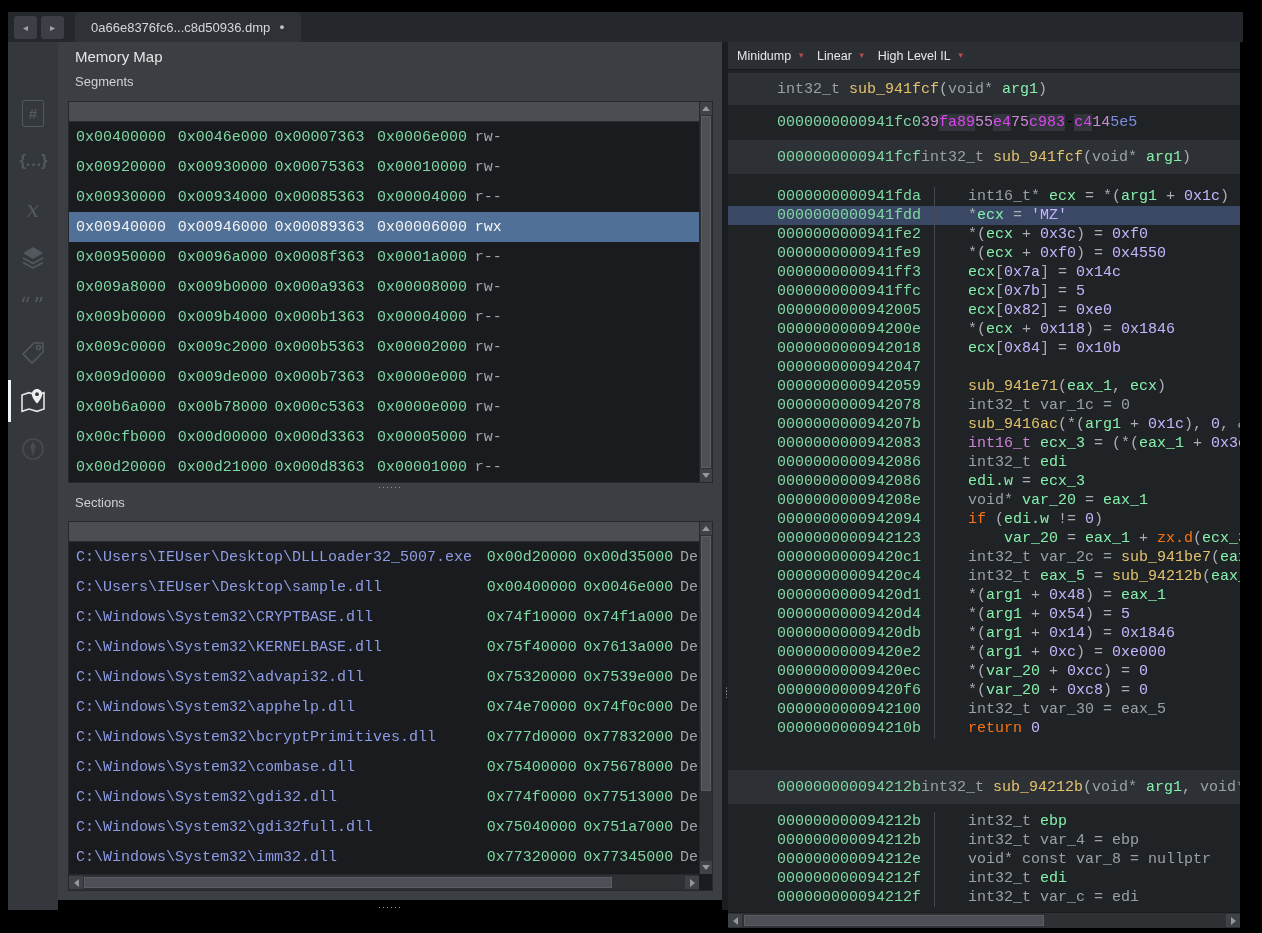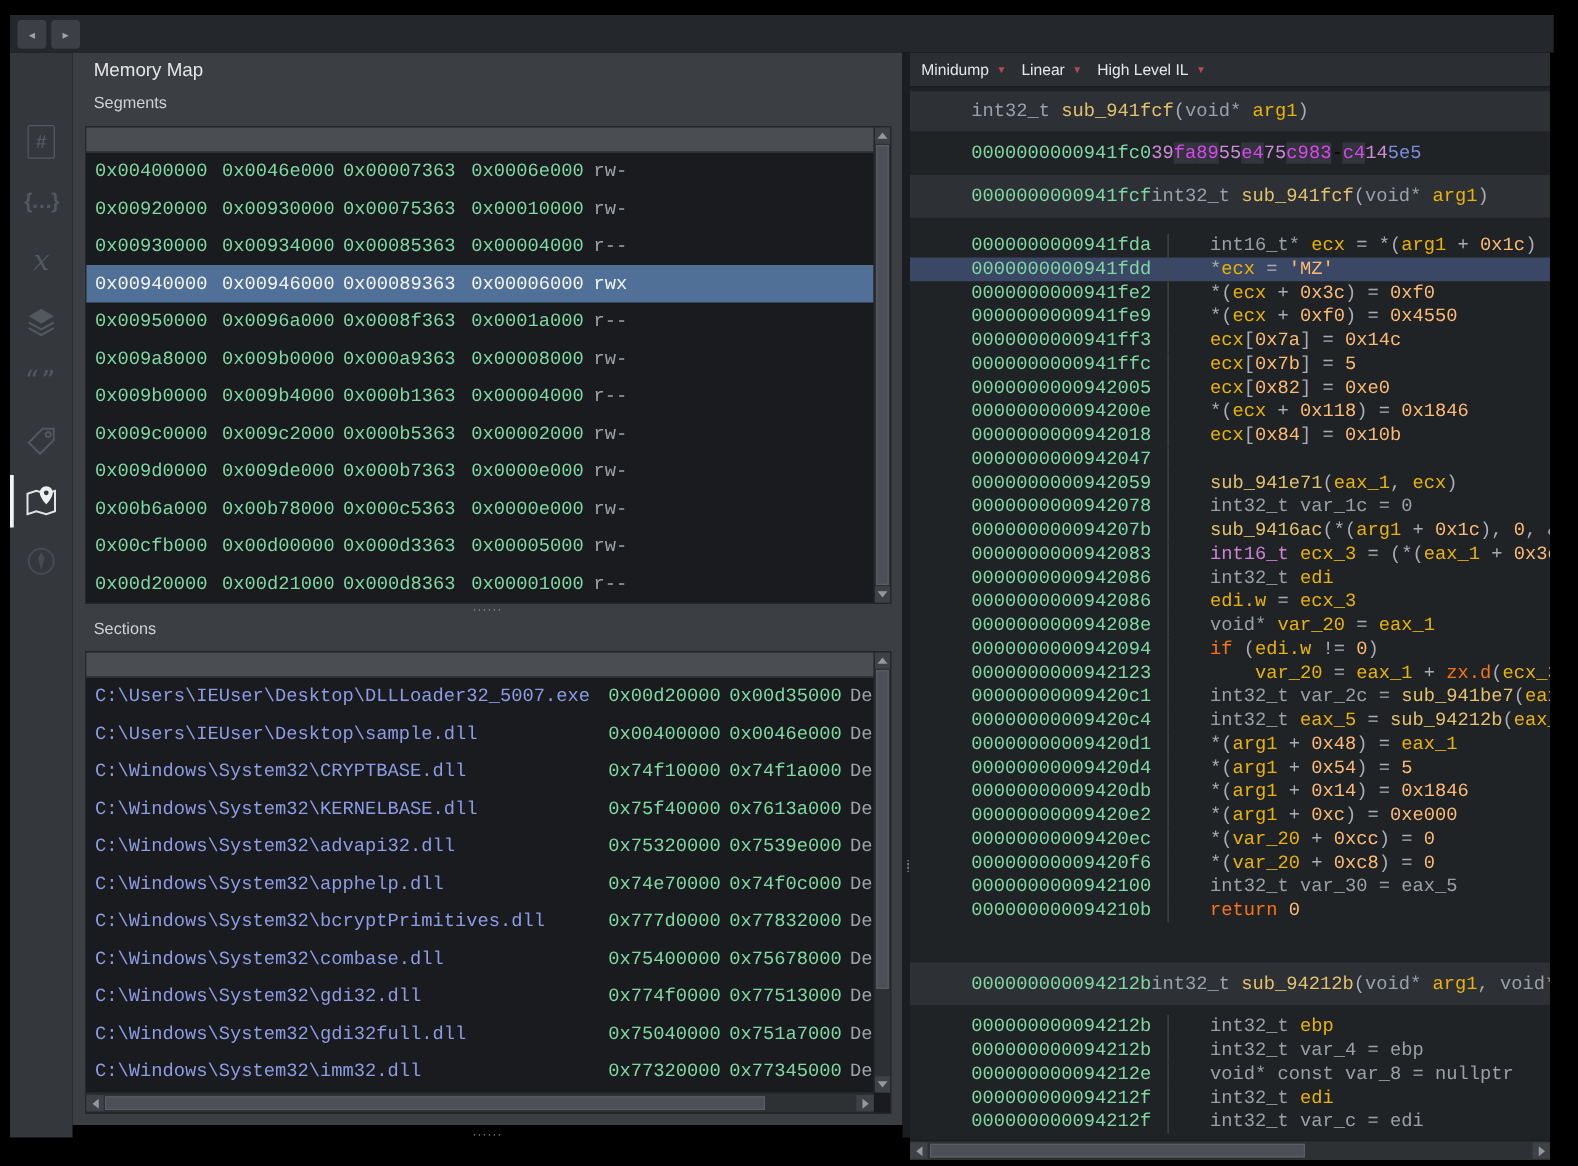--- a/index.html
+++ b/index.html
@@ -83,22 +83,22 @@
   .block1 { top:145px; }
   .block2 { top:770px; }
   .cline { display:flex; height:19px; line-height:19px; padding-left:49px; white-space:pre; overflow:hidden; }
   .cline.csel { background:#3b4865; }
   .caddr { width:144px; flex:none; color:#7fd7a2; }
   .csep { width:14px; flex:none; border-right:1px solid #45484e; }
   .ccode { white-space:pre; }
   .ccode.ind1 { padding-left:33px; }
   .ccode.ind2 { padding-left:69px; }
   .tk-t { color:#9ba0a6; }
-  .tk-v { color:#eab308; }
-  .tk-n { color:#fdba74; }
+  .tk-v { color:#86efac; }
+  .tk-n { color:#c4b5fd; }
   .tk-f { color:#e3c26b; }
   .tk-o { color:#a9adb3; }
   .tk-k { color:#f97316; }
   .tk-m { color:#cc82d6; }
   .hb { white-space:pre; }
   .hb-p { color:#cc8bd6; }
   .hb-b { color:#d946ef; background:#32363c; }
   .hb-u { color:#7d8ce0; }
   .rhscroll { position:absolute; left:0; right:0; bottom:0; height:16px; background:#2e3134; border-top:1px solid #1a1c1e; }
 </style>
@@ -107,20 +107,24 @@
 
 <div class="screen">
 
   <div class="tabbar">
     <div class="navbtn back">
         <span>◂</span>
       </div>
     <div class="navbtn fwd">
         <span>▸</span>
       </div>
+    <div class="tab">
+      <span class="tab-title">0a66e8376fc6...c8d50936.dmp</span>
+      <span class="tab-dot">●</span>
+    </div>
   </div>
 
   <div class="sidebar" id="sidebar">
       <div class="side-icon">
         <span class="ic-doc">#</span>
       </div>
       <div class="side-icon">
         <span class="ic-txt">{…}</span>
       </div>
       <div class="side-icon">

